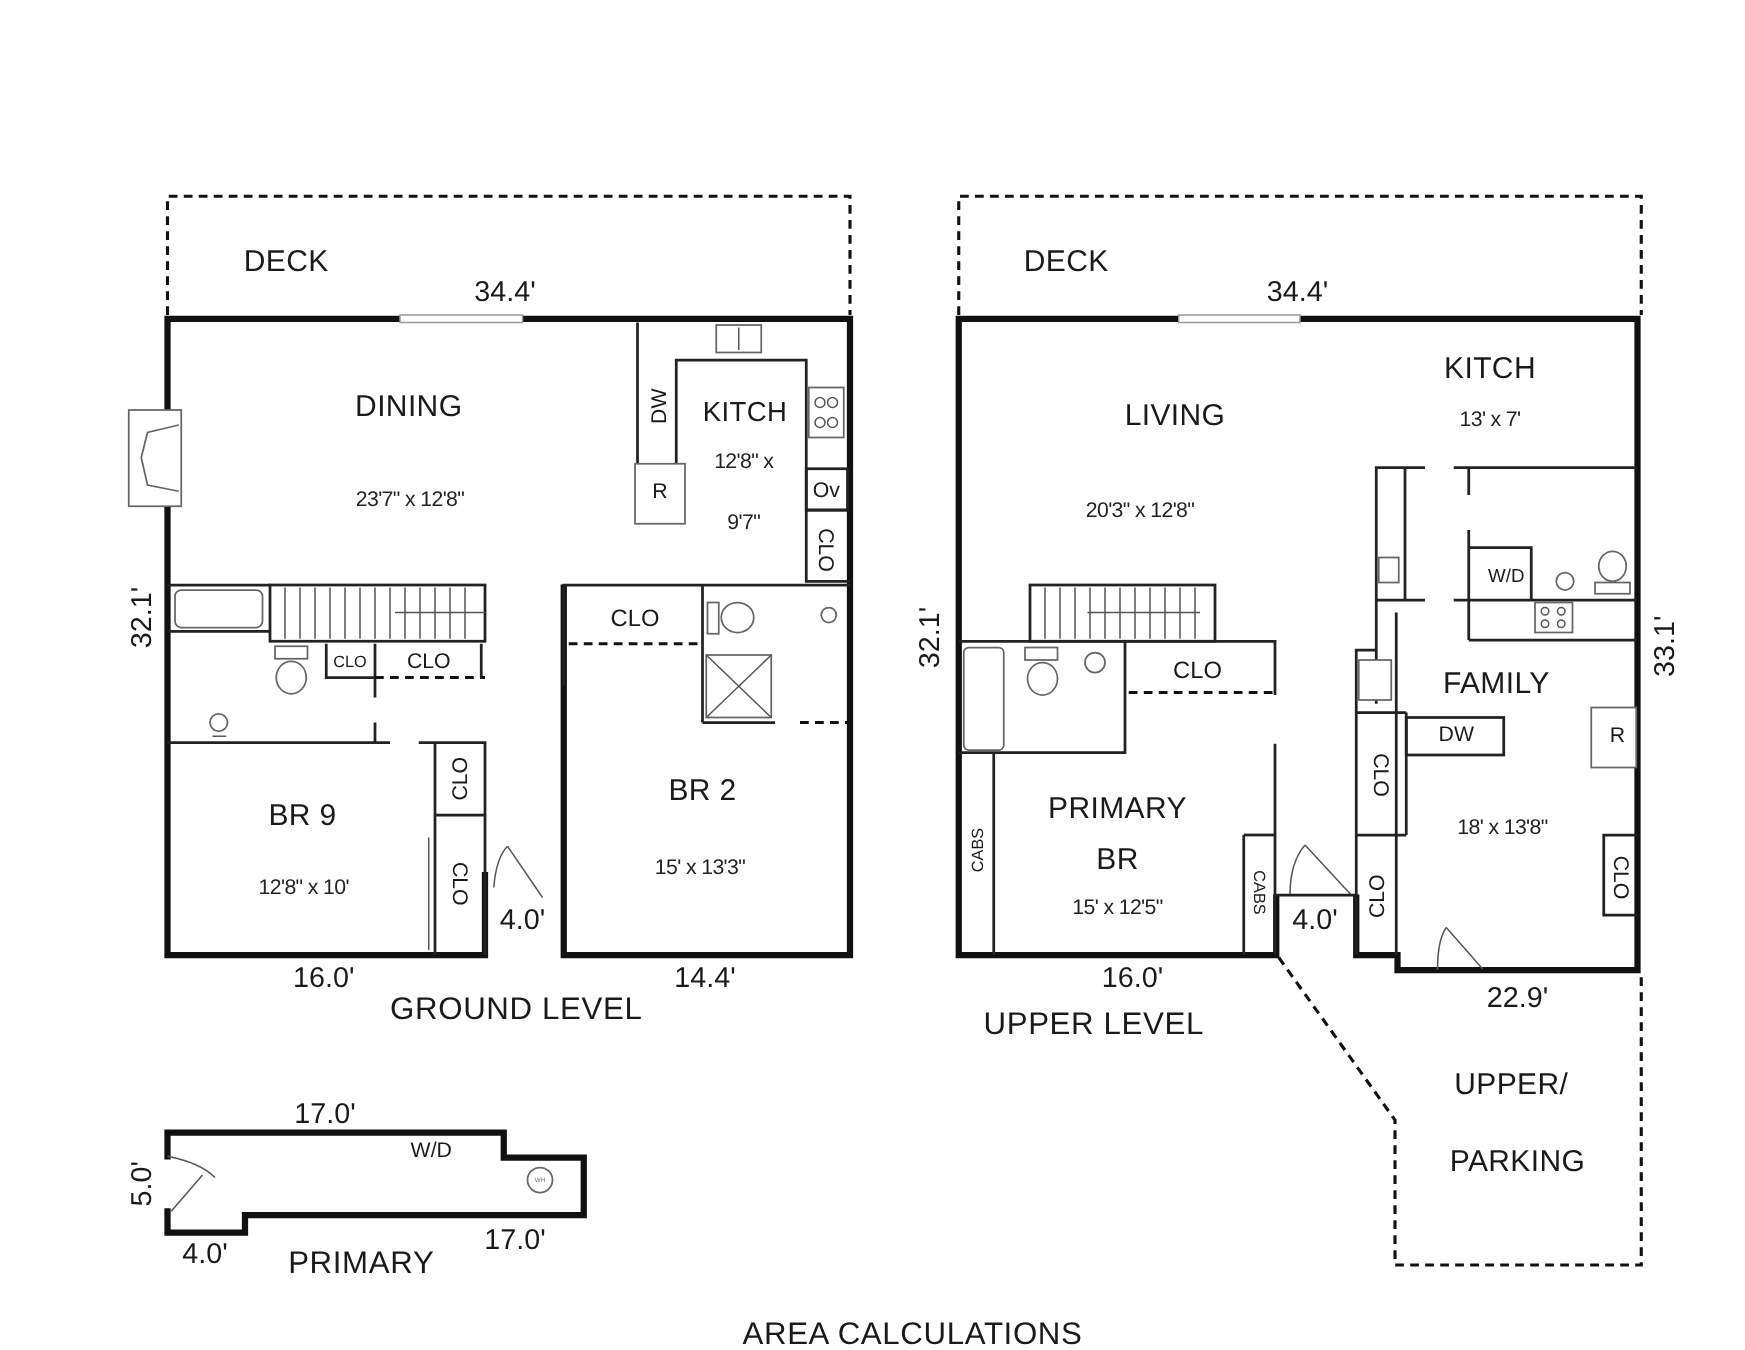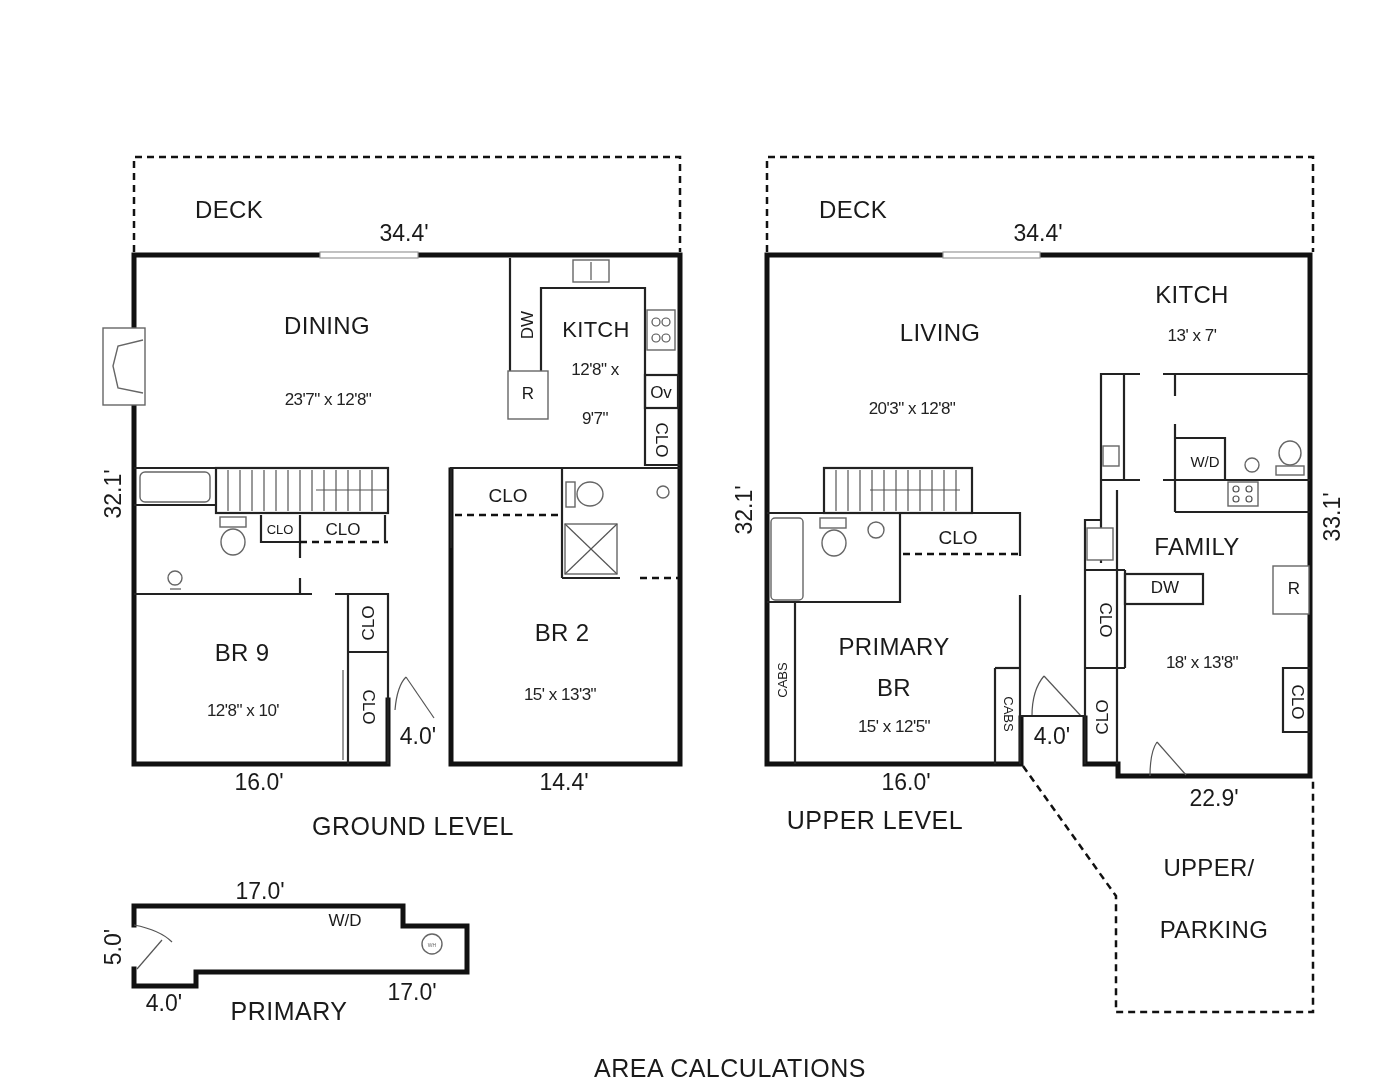--- a/index.html
+++ b/index.html
@@ -230,21 +230,21 @@
 <div class="lbl small" style="left:343px;top:529px">CLO</div>
 <div class="lbl small vert" style="left:368px;top:623px">CLO</div>
 <div class="lbl small vert90" style="left:368px;top:707px">CLO</div>
 <div class="lbl room" style="left:242px;top:653px">BR 9</div>
 <div class="lbl dim" style="left:243px;top:710px">12'8" x 10'</div>
 <div class="lbl room" style="left:562px;top:633px">BR 2</div>
 <div class="lbl dim" style="left:560px;top:694px">15' x 13'3"</div>
 <div class="lbl meas" style="left:418px;top:736px">4.0'</div>
 <div class="lbl meas" style="left:259px;top:782px">16.0'</div>
 <div class="lbl meas" style="left:564px;top:782px">14.4'</div>
-<div class="lbl level" style="left:413px;top:826px">GROUND LEVEL</div>
+<div class="lbl level" style="left:413px;top:808px">GROUND LEVEL</div>
 
 <div class="lbl room" style="left:853px;top:210px">DECK</div>
 <div class="lbl meas" style="left:1038px;top:233px">34.4'</div>
 <div class="lbl meas vert" style="left:744px;top:510px">32.1'</div>
 <div class="lbl meas vert" style="left:1332px;top:517px">33.1'</div>
 <div class="lbl room" style="left:940px;top:333px">LIVING</div>
 <div class="lbl dim" style="left:912px;top:408px">20'3" x 12'8"</div>
 <div class="lbl room" style="left:1192px;top:295px">KITCH</div>
 <div class="lbl dim" style="left:1192px;top:335px">13' x 7'</div>
 <div class="lbl small" style="left:1205px;top:461px;font-size:15px">W/D</div>

